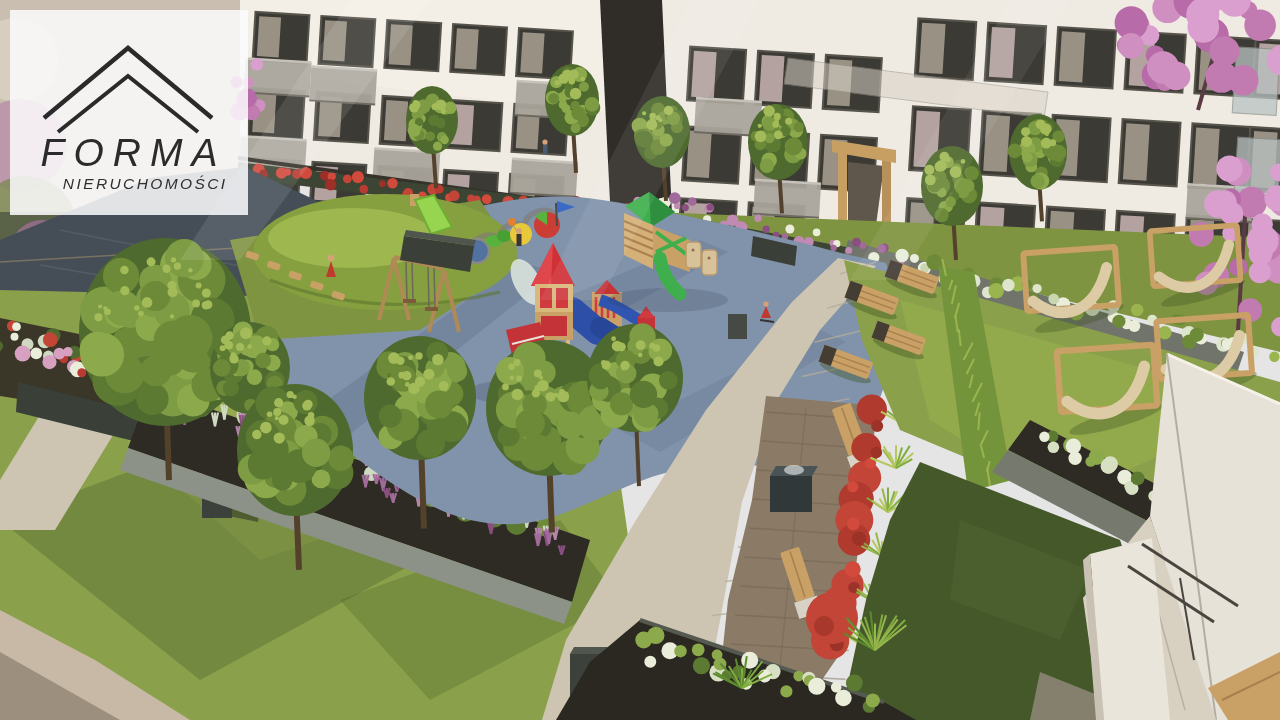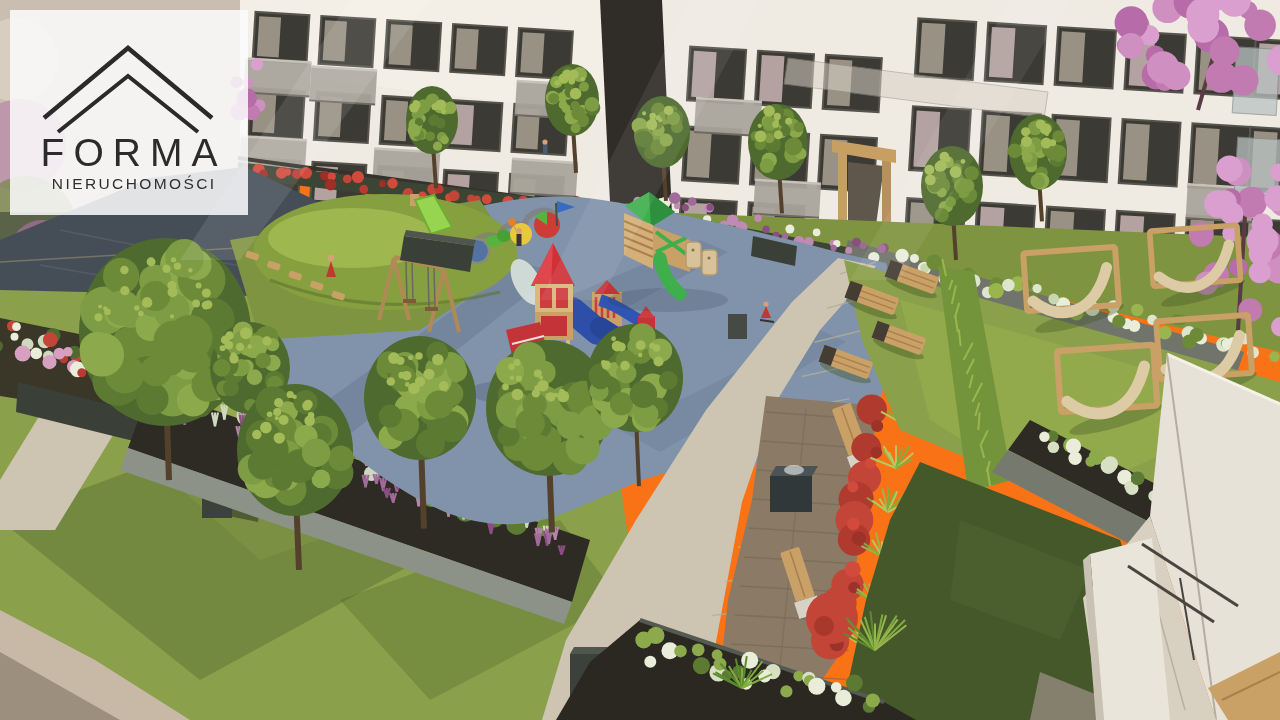--- a/index.html
+++ b/index.html
@@ -1,26 +1,26 @@
 <!DOCTYPE html>
 <html><head>
 <meta charset="utf-8">
 <style>
   html,body{margin:0;padding:0;background:#222;}
   #stage{position:relative;width:1280px;height:720px;overflow:hidden;
-         font-family:"Liberation Sans", sans-serif;background:#f97316;}
+         font-family:"Liberation Sans", sans-serif;background:#e5e5e5;font-style:italic;}
   #scene{position:absolute;left:0;top:0;}
   
   #logo{position:absolute;left:10px;top:10px;width:238px;height:205px;
         background:rgba(252,252,253,0.86);}
   #logo .roof{position:absolute;left:0;top:0;width:238px;height:205px;}
   #logo .brand{position:absolute;left:0;top:121px;width:238px;text-align:center;
         font-size:39px;letter-spacing:9px;text-indent:9px;color:#2b2b2b;font-weight:400;}
   #logo .sub{position:absolute;left:0;top:165px;width:246px;text-align:center;
-        font-size:15.5px;letter-spacing:2.4px;text-indent:2.4px;color:#2f2f2f;font-weight:400;}
+        font-size:15.5px;letter-spacing:2.4px;text-indent:2.4px;color:#2f2f2f;font-weight:400;padding-left:11px;}
 </style>
 </head>
 <body>
 
 <div id="stage">
 <svg id="scene" width="1280" height="720" viewBox="0 0 1280 720">
 
   <g id="bgLeft">
     <rect x="0" y="0" width="252" height="250" fill="#c9beb0"></rect>
     <circle cx="16" cy="60" r="42" fill="#d8cfc2" opacity="0.9"></circle>

